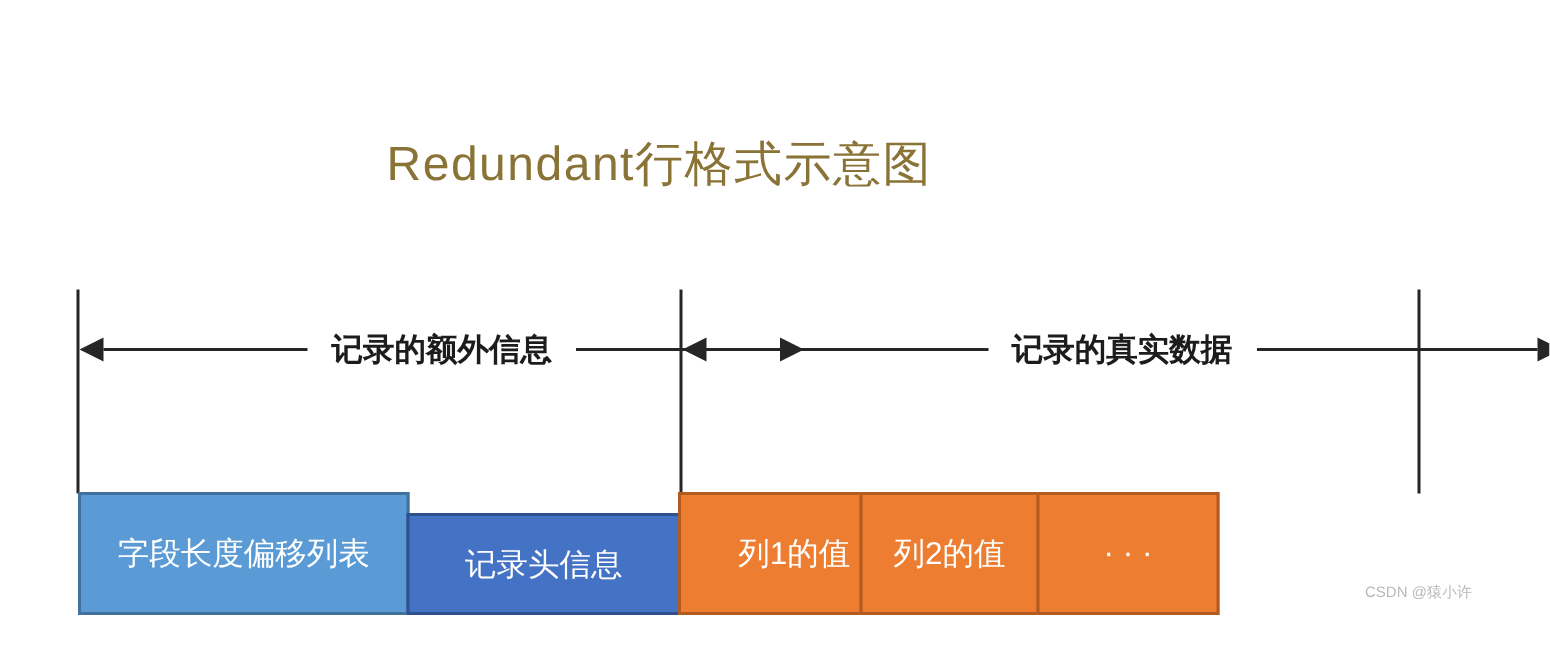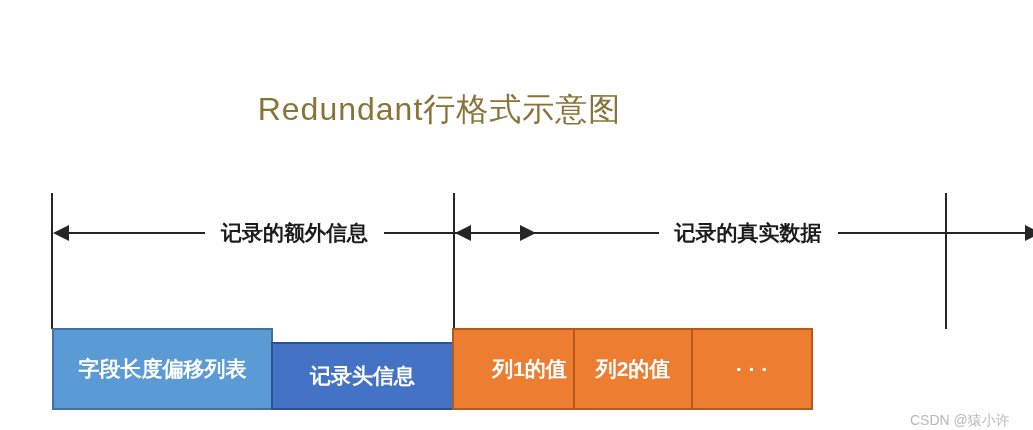--- a/index.html
+++ b/index.html
@@ -81,40 +81,40 @@
     display: flex;
   }
   .box {
     box-sizing: border-box;
     border: 2px solid;
     display: flex;
     align-items: center;
     justify-content: center;
     color: #ffffff;
     font-size: 21px;
-    font-weight: 700;
+    font-weight: 400;
     white-space: nowrap;
   }
   .box + .box { margin-left: -2px; }
   .w1 { width: 221px; }
   .w2 { width: 183px; margin-top: 14px; }
   .w3 { width: 123px; padding-left: 32px; }
   .w4 { width: 120px; }
   .w5 { width: 122px; }
   .w6 { width: 125px; }
   .fill-lightblue { background: var(--light-blue-fill, #5b9bd5); border-color: var(--light-blue-border, #41719c); }
   .fill-blue      { background: var(--blue-fill, #4472c4);       border-color: var(--blue-border, #2f528f); }
   .fill-orange    { background: var(--orange-fill, #ed7d31);     border-color: var(--orange-border, #b35a1f); }
 
   
   .watermark {
     position: absolute;
     left: 910px;
-    top: 412px;
-    font-size: 14px;
+    top: 388px;
+    font-size: 10px;
     color: var(--watermark, #b9b9b9);
     white-space: nowrap;
   }
 </style>
 </head>
 <body>
 
 <div class="canvas">
 
   <div class="title">Redundant行格式示意图</div>

